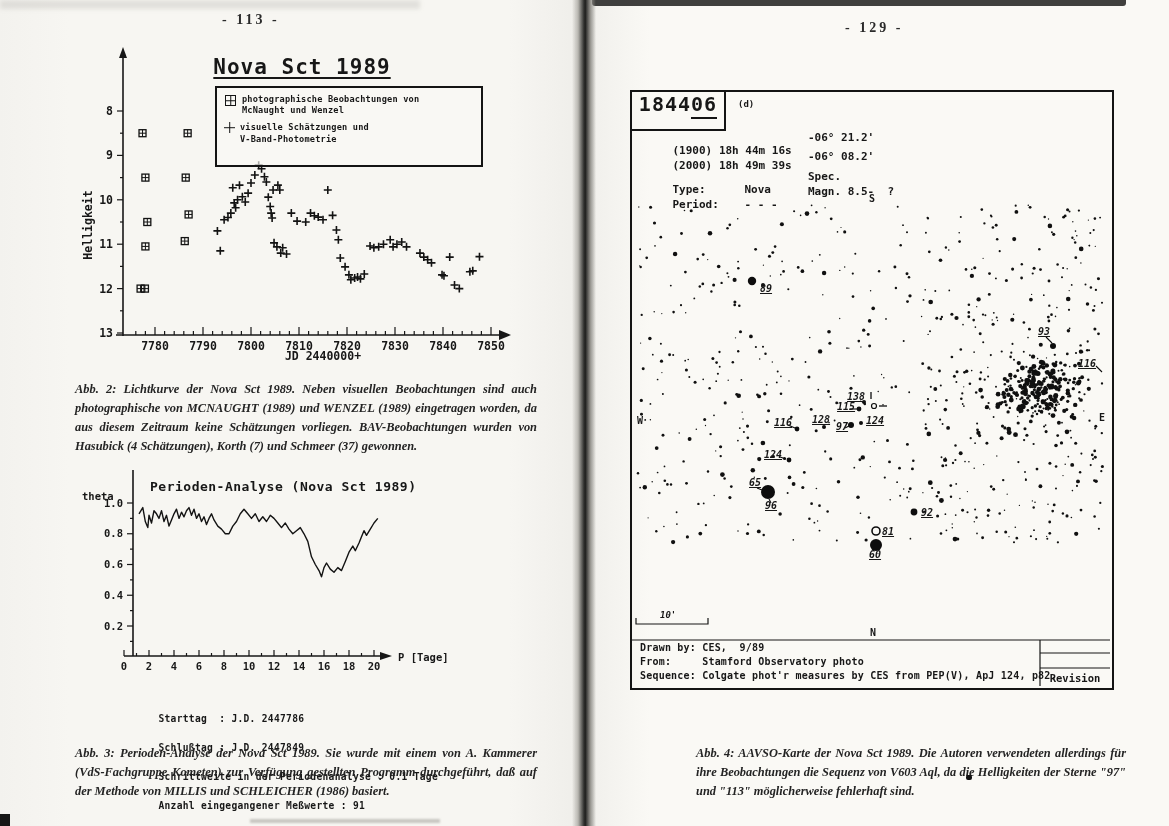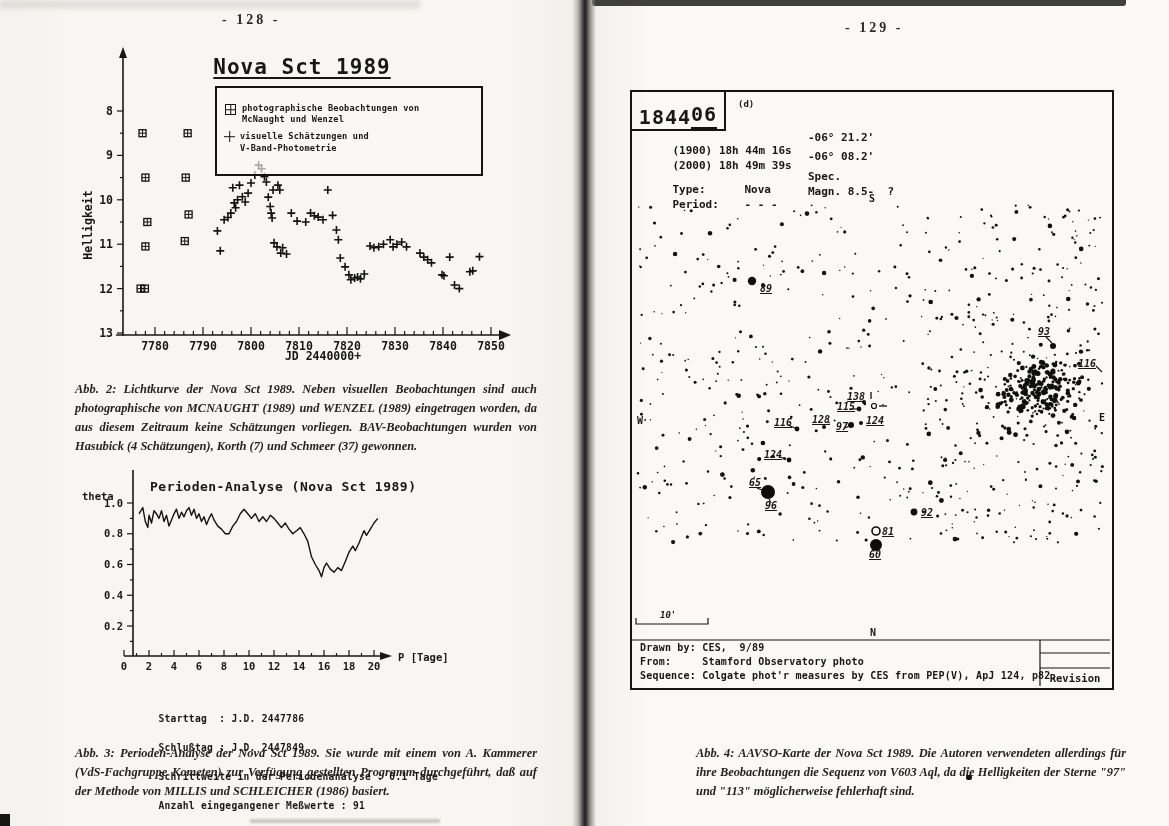--- a/index.html
+++ b/index.html
@@ -23,21 +23,21 @@
   #ghosts{position:absolute;inset:0;z-index:0;}
   .ghostline{position:absolute;background:#7c7c7c;border-radius:2px;filter:blur(1px);}
 
   .mono-b{font-family:"DejaVu Sans Mono",monospace;font-weight:700;color:#171717;}
   .caption{position:absolute;font-family:"Liberation Serif",serif;font-style:italic;
         font-weight:700;font-size:12.4px;line-height:1.52;color:#242424;text-align:justify;}
 
   .lc-title{position:absolute;left:212px;top:55px;width:180px;text-align:center;
         font-size:21px;letter-spacing:1px;text-decoration:underline;text-underline-offset:3px;}
   .legend-box{position:absolute;left:215px;top:86px;width:250px;border:2px solid #141414;
-        background:rgba(250,249,245,.65);padding:15px 7px 5px 7px;}
+        background:rgba(250,249,245,.65);padding:6px 7px 5px 7px;}
   .legend-row{display:flex;align-items:flex-start;margin-bottom:6px;}
   .legend-row:last-child{margin-bottom:15px;}
   .legend-text{font-size:8.6px;line-height:1.3;letter-spacing:.2px;}
   .sq-sym{position:relative;width:9px;height:9px;border:1.5px solid #141414;margin:1px 6px 0 1px;flex:0 0 auto;}
   .sq-sym::before{content:"";position:absolute;left:50%;top:0;bottom:0;width:1.5px;background:#141414;transform:translateX(-50%);}
   .sq-sym::after{content:"";position:absolute;top:50%;left:0;right:0;height:1.5px;background:#141414;transform:translateY(-50%);}
   .plus-sym{position:relative;width:11px;height:11px;margin:0 5px 0 0;flex:0 0 auto;}
   .plus-sym::before{content:"";position:absolute;left:50%;top:0;bottom:0;width:1.6px;background:#141414;transform:translateX(-50%);}
   .plus-sym::after{content:"";position:absolute;top:50%;left:0;right:0;height:1.6px;background:#141414;transform:translateY(-50%);}
 
@@ -45,21 +45,21 @@
   .stats{position:absolute;left:122px;top:698px;font-size:9.6px;line-height:1.5;white-space:pre;letter-spacing:.3px;}
 
   svg{position:absolute;overflow:visible;}
   svg text{fill:#171717;font-family:"DejaVu Sans Mono",monospace;font-weight:700;}
   .axis{stroke:#171717;stroke-width:1.6;fill:none;}
   .tick{stroke:#171717;stroke-width:1.2;fill:none;}
 
   
   .aavso-box{position:absolute;left:630px;top:90px;width:480px;height:596px;border:2px solid #141414;}
   .desig-box{position:absolute;left:630px;top:90px;width:92px;height:37px;border:2px solid #141414;
-        display:flex;align-items:flex-end;justify-content:center;font-size:20px;letter-spacing:1px;}
+        display:flex;align-items:flex-start;justify-content:center;font-size:20px;letter-spacing:1px;}
   .desig-sub{border-bottom:2.5px solid #141414;padding-bottom:1px;}
   .desig-note{position:absolute;left:738px;top:99px;font-size:9px;}
   .aavso-title{position:absolute;left:762px;top:96px;font-size:19px;letter-spacing:2px;white-space:nowrap;}
   .coord-row{position:absolute;left:646px;font-size:11px;white-space:pre;}
   .coord-dec{position:absolute;left:808px;font-size:11px;white-space:pre;}
   .prelim-outer{position:absolute;left:986px;top:127px;width:124px;border:2px solid #141414;padding:2px;background:rgba(250,249,245,.7);}
   .prelim-inner{border:2px solid #141414;padding:3px 2px;text-align:center;}
   .prelim-l1{font-size:13px;letter-spacing:2.5px;line-height:1.15;}
   .prelim-l3{font-size:7.6px;letter-spacing:.4px;margin-top:1px;}
   .map-footer-row{position:absolute;left:640px;font-size:10px;white-space:pre;letter-spacing:.2px;}
@@ -159,21 +159,21 @@
       <div class="ghostline" style="left: 665.999px; top: 596.958px; width: 273.027px; height: 5px; opacity: 0.07;"></div>
       <div class="ghostline" style="left: 659.651px; top: 606.839px; width: 238.122px; height: 5px; opacity: 0.07;"></div>
       <div class="ghostline" style="left: 644.714px; top: 616.438px; width: 341.911px; height: 5px; opacity: 0.07;"></div>
       <div class="ghostline" style="left: 655.662px; top: 696.084px; width: 397.073px; height: 5px; opacity: 0.09;"></div>
       <div class="ghostline" style="left: 657.881px; top: 706.232px; width: 424.004px; height: 5px; opacity: 0.09;"></div>
       <div class="ghostline" style="left: 672.5px; top: 717.568px; width: 264.585px; height: 5px; opacity: 0.09;"></div>
       <div class="ghostline" style="left: 646.651px; top: 727.818px; width: 373.871px; height: 5px; opacity: 0.09;"></div>
     </div>
 
   <div class="page-left">
-    <div class="pagenum" style="left:222px;top:12px;">- 128 -</div>
+    <div class="pagenum" style="left:222px;top:12px;">- 113 -</div>
 
     <svg id="lc-svg" style="left:70px;top:40px;" width="450" height="330">
       <text x="22" y="185" font-size="11.5" text-anchor="middle" transform="rotate(-90 22 185)">Helligkeit</text>
       <text x="253" y="320" font-size="11.5" text-anchor="middle">JD 2440000+</text>
     <g>
           <line x1="53" y1="16" x2="53" y2="296" class="axis"></line>
           <polygon points="53,7 49,18 57,18" fill="#171717"></polygon>
           <line x1="46" y1="295" x2="432" y2="295" class="axis"></line>
           <polygon points="441,295 429,290 429,300" fill="#171717"></polygon>
           <line x1="65.8" y1="295" x2="65.8" y2="291" class="tick"></line>

